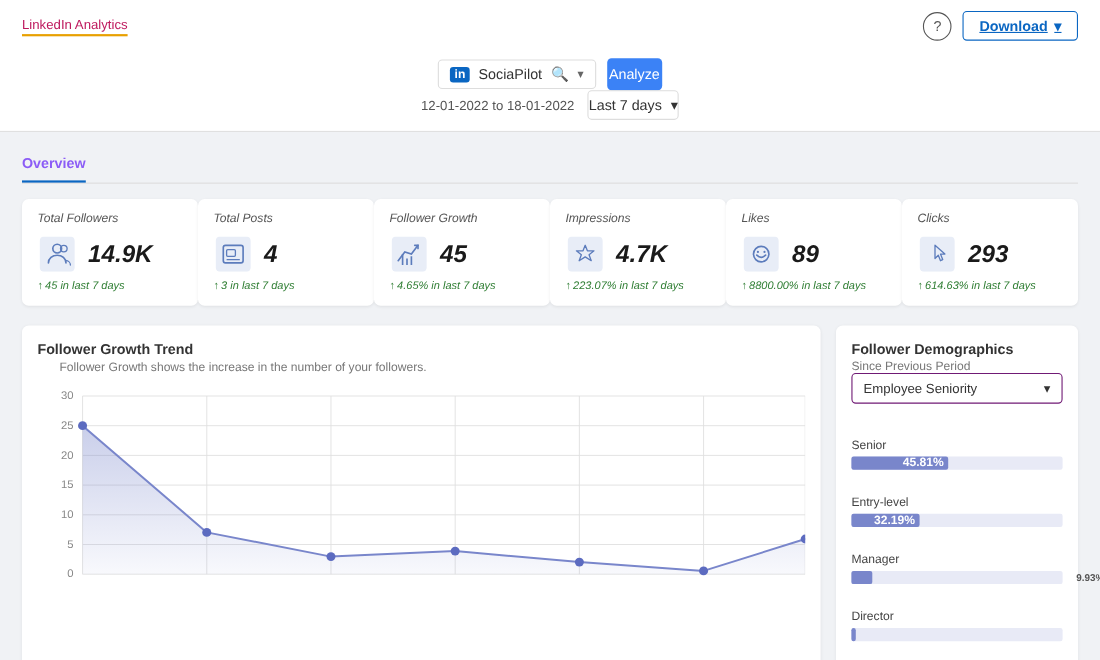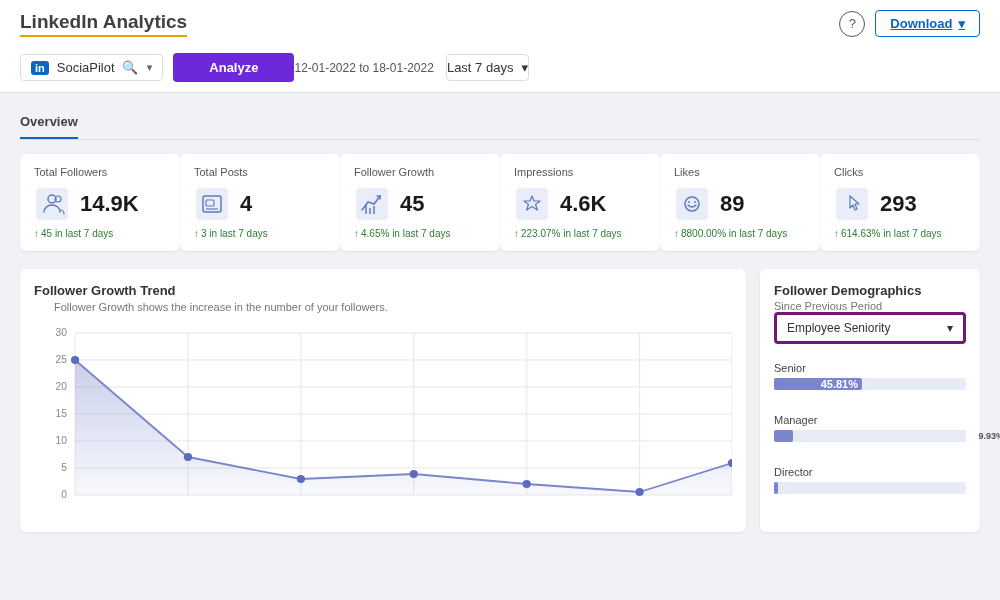--- a/index.html
+++ b/index.html
@@ -4,46 +4,46 @@
   <style>
     * { box-sizing: border-box; margin: 0; padding: 0; }
     body { font-family: -apple-system, BlinkMacSystemFont, 'Segoe UI', sans-serif; background: #f0f2f5; color: #333; font-size: 13px; }
 
     .app-container { width: 1000px; height: 600px; overflow: hidden; background: #f0f2f5; }
 
     
     .header { background: #fff; padding: 10px 20px 0; border-bottom: 1px solid #e0e0e0; }
     .header-top { display: flex; align-items: center; justify-content: space-between; padding-bottom: 8px; }
     .logo-title { display: flex; flex-direction: column; }
-    .logo-title h1 { font-size: 19px; font-weight: 700; color: #404040; }
+    .logo-title h1 { font-size: 12px; font-weight: 400; color: #be185d; }
     .logo-underline { height: 2px; background: #e8a000; width: 100%; margin-top: 2px; }
     .header-actions { display: flex; align-items: center; gap: 10px; }
     .help-btn { width: 26px; height: 26px; border-radius: 50%; border: 1.5px solid #555; background: none; cursor: pointer; display: flex; align-items: center; justify-content: center; font-size: 13px; color: #555; }
     .download-btn { display: flex; align-items: center; gap: 6px; background: none; border: 1.5px solid #0a66c2; color: #0a66c2; border-radius: 4px; padding: 5px 14px; font-size: 13px; font-weight: 600; cursor: pointer; text-decoration: underline; }
 
-    .header-bottom { display: flex; align-items: center; padding: 8px 0 10px; }
+    .header-bottom { display: flex; align-items: center; padding: 8px 0 10px; flex-direction: column; }
     .account-selector { display: flex; align-items: center; gap: 8px; border: 1px solid #ddd; border-radius: 4px; padding: 5px 10px; background: #fff; cursor: pointer; }
     .li-badge { background: #0a66c2; color: #fff; font-size: 11px; font-weight: 700; border-radius: 3px; padding: 1px 4px; }
     .account-name { font-size: 13px; font-weight: 500; }
     .search-icon-sm { color: #666; font-size: 13px; }
     .chevron-down { color: #666; font-size: 11px; }
-    .analyze-btn { background: #6d28d9; color: #fff; border: none; border-radius: 4px; padding: 7px 36px; font-size: 13px; font-weight: 700; cursor: pointer; }
+    .analyze-btn { background: #3b82f6; color: #fff; border: none; border-radius: 4px; padding: 7px 2px; font-size: 13px; font-weight: 400; cursor: pointer; }
     .date-range { display: flex; align-items: center; gap: 12px; }
     .date-text { font-size: 12px; color: #555; }
     .period-selector { display: flex; align-items: center; gap: 8px; border: 1px solid #ddd; border-radius: 4px; padding: 5px 0; background: #fff; cursor: pointer; font-size: 13px; }
 
     
     .main-content { padding: 15px 20px; }
 
     
     .tab-bar { margin-bottom: 14px; border-bottom: 1px solid #ddd; }
-    .tab { display: inline-block; padding: 6px 0 8px; font-size: 13px; font-weight: 600; color: #404040; border-bottom: 2px solid #0a66c2; cursor: pointer; }
-
-    
-    .stats-grid { display: flex; margin-bottom: 18px; }
+    .tab { display: inline-block; padding: 6px 0 8px; font-size: 13px; font-weight: 600; color: #8b5cf6; border-bottom: 2px solid #0a66c2; cursor: pointer; }
+
+    
+    .stats-grid { display: flex; margin-bottom: 18px; font-style: italic; }
     .stat-card { background: #fff; border-radius: 6px; padding: 12px 14px; flex: 1; box-shadow: 0 1px 3px rgba(0,0,0,0.07); }
     .stat-label { font-size: 11px; color: #555; margin-bottom: 8px; }
     .stat-main { display: flex; align-items: center; gap: 10px; margin-bottom: 6px; }
     .stat-icon { width: 36px; height: 36px; display: flex; align-items: center; justify-content: center; }
     .stat-icon svg { width: 32px; height: 32px; }
     .stat-value { font-size: 22px; font-weight: 700; color: #1a1a1a; }
     .stat-change { font-size: 10px; color: #2e7d32; display: flex; align-items: center; gap: 2px; }
     .stat-change .arrow-up { color: #2e7d32; }
 
     
@@ -52,21 +52,21 @@
     .chart-title { font-size: 13px; font-weight: 600; margin-bottom: 3px; }
     .chart-subtitle { font-size: 11px; color: #777; margin-bottom: 10px; padding-left: 20px; }
 
     
     .chart-area { width: 100%; height: 190px; }
 
     
     .demo-panel { background: #fff; border-radius: 6px; padding: 14px; width: 220px; box-shadow: 0 1px 3px rgba(0,0,0,0.07); }
     .demo-title { font-size: 13px; font-weight: 600; margin-bottom: 2px; }
     .demo-subtitle { font-size: 11px; color: #777; }
-    .demo-dropdown { display: flex; align-items: center; justify-content: space-between; border: 3px solid #701a75; border-radius: 4px; padding: 6px 10px; font-size: 12px; cursor: pointer; margin-bottom: 18px; background: #fff; }
+    .demo-dropdown { display: flex; align-items: center; justify-content: space-between; border: 1px solid #701a75; border-radius: 4px; padding: 6px 10px; font-size: 12px; cursor: pointer; margin-bottom: 32px; background: #fff; }
 
     .demo-item { margin-bottom: 24px; }
     .demo-item-label { font-size: 11px; color: #444; margin-bottom: 4px; }
     .bar-container { height: 12px; background: #e8eaf6; border-radius: 2px; position: relative; }
     .bar-fill { height: 100%; background: #7986cb; border-radius: 2px; display: flex; align-items: center; justify-content: flex-end; padding-right: 4px; }
     .bar-pct { font-size: 11px; color: #fff; font-weight: 600; white-space: nowrap; }
   </style>
 </head>
 <body>
 
@@ -176,21 +176,21 @@
 
       <div class="stat-card">
         <div class="stat-label">Impressions</div>
         <div class="stat-main">
           <div class="stat-icon">
             <svg viewBox="0 0 32 32" fill="none" xmlns="http://www.w3.org/2000/svg">
               <rect width="32" height="32" rx="4" fill="#e8edf7"></rect>
               <path d="M16 8 L18 13 L24 13 L19.5 16.5 L21.5 22 L16 18.5 L10.5 22 L12.5 16.5 L8 13 L14 13 Z" stroke="#5c7cbc" stroke-width="1.2" fill="none" stroke-linejoin="round"></path>
             </svg>
           </div>
-          <span class="stat-value">4.6K</span>
+          <span class="stat-value">4.7K</span>
         </div>
         <div class="stat-change">
           <span class="arrow-up">↑</span>
           <span>223.07% in last 7 days</span>
         </div>
       </div>
 
       <div class="stat-card">
         <div class="stat-label">Likes</div>
         <div class="stat-main">
@@ -294,20 +294,28 @@
 
         <div class="demo-item">
           <div class="demo-item-label">Senior</div>
           <div class="bar-container">
             <div class="bar-fill" style="width:45.81%">
               <span class="bar-pct">45.81%</span>
             </div>
           </div>
         </div>
 
+        <div class="demo-item">
+          <div class="demo-item-label">Entry-level</div>
+          <div class="bar-container">
+            <div class="bar-fill" style="width:32.19%">
+              <span class="bar-pct">32.19%</span>
+            </div>
+          </div>
+        </div>
 
         <div class="demo-item">
           <div class="demo-item-label">Manager</div>
           <div class="bar-container">
             <div class="bar-fill" style="width:9.93%">
               <span class="bar-pct" style="color:#555;position:absolute;right:-38px;font-size:9px;">9.93%</span>
             </div>
           </div>
         </div>
 

